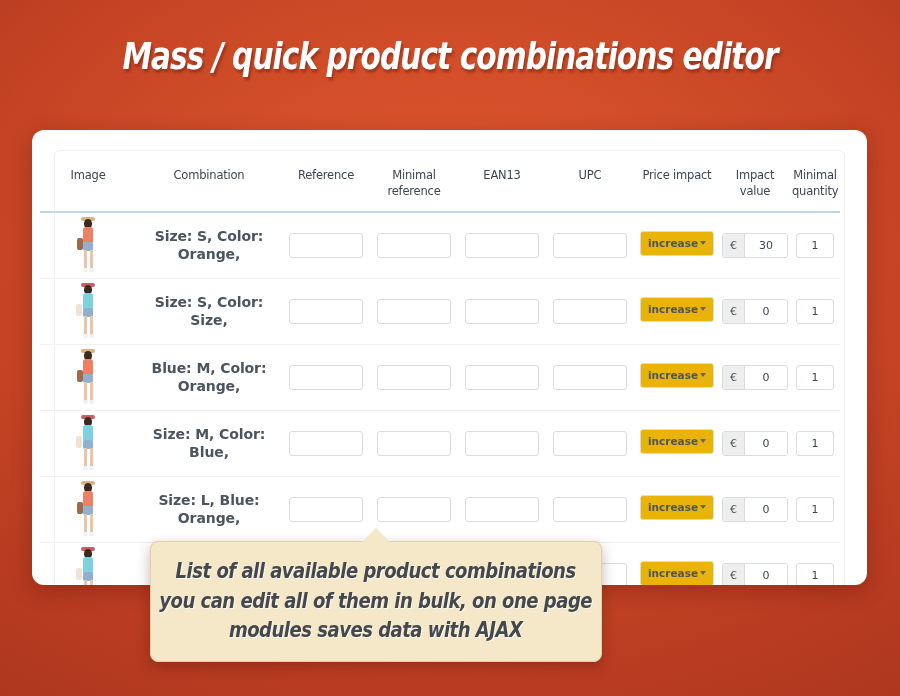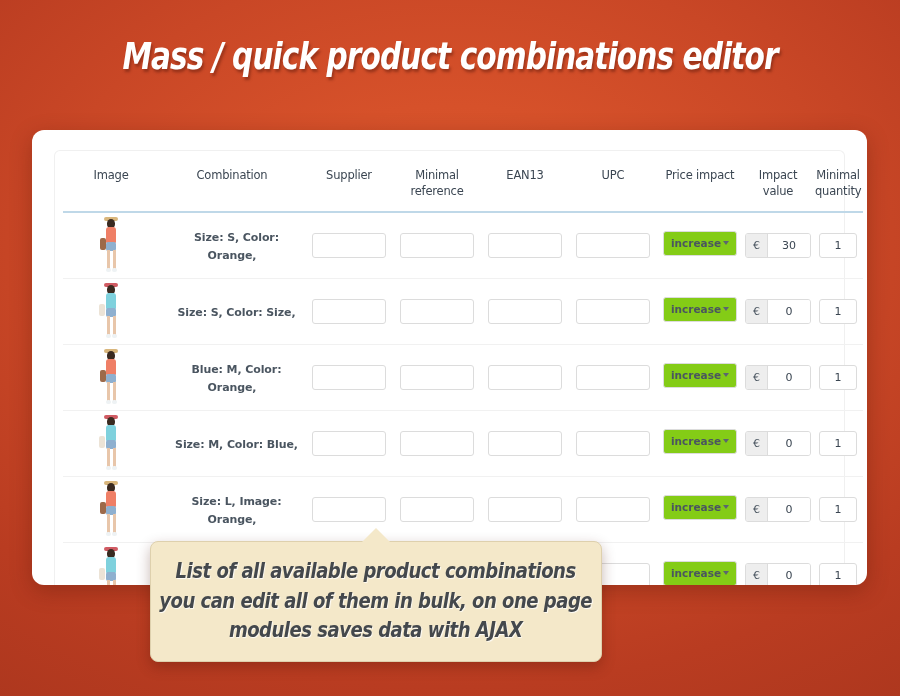--- a/index.html
+++ b/index.html
@@ -68,21 +68,21 @@
     height: 560px;
     background: #ffffff;
     border: 1px solid #f0f0f0;
     border-bottom: none;
     border-radius: 6px 6px 0 0;
   }
 
   
   table.combi {
     position: absolute;
-    left: 31px;
+    left: 8px;
     top: 22px;
     width: 789px;
     border-collapse: collapse;
     table-layout: fixed;
   }
 
   table.combi thead th {
     font-size: 11.5px;
     font-weight: normal;
     color: #3b4652;
@@ -161,26 +161,25 @@
   .thumb .shoeL, .thumb .shoeR {
     position: absolute; top: 52px;
     width: 5px; height: 4px;
     background: #eef2f4; border-radius: 2px;
   }
   .thumb .shoeL { left: 12px; }
   .thumb .shoeR { left: 18px; }
 
   
   .combi-label {
-    font-size: 11px;
+    font-size: 14px;
     color: #4a5560;
     font-weight: bold;
     font-family: "DejaVu Sans", sans-serif;
     letter-spacing: -0.1px;
-    margin-left: 9px;
   }
 
   
   .txt-input {
     width: 74px;
     height: 25px;
     border: 1px solid #dcdcdc;
     border-radius: 3px;
     background: #ffffff;
     font-size: 11px;
@@ -190,21 +189,21 @@
     outline: none;
   }
 
   .sel-wrap {
     display: inline-block;
     position: relative;
     width: 74px;
     height: 25px;
     border: 1px solid #dcdcdc;
     border-radius: 3px;
-    background: #84cc16;
+    background: #eab308;
   }
   .sel-wrap .sel-text {
     position: absolute;
     left: 7px;
     top: 0;
     line-height: 23px;
     font-size: 10.5px;
     color: #4a5560;
     font-weight: bold;
     font-family: "DejaVu Sans", sans-serif;
@@ -320,21 +319,21 @@
 <div class="page-title">Mass / quick product combinations editor</div>
 
 <div class="card">
   <div class="inner-panel"></div>
 
   <table class="combi">
     <thead>
       <tr>
         <th class="c-image">Image</th>
         <th class="c-combi">Combination</th>
-        <th class="c-ref">Supplier</th>
+        <th class="c-ref">Reference</th>
         <th class="c-supref">Minimal reference</th>
         <th class="c-ean">EAN13</th>
         <th class="c-upc">UPC</th>
         <th class="c-impact">Price impact</th>
         <th class="c-value">Impact value</th>
         <th class="c-minqty">Minimal quantity</th>
       </tr>
     </thead>
     <tbody id="tbody">
         <tr>
@@ -448,21 +447,21 @@
               <div class="hat orange"></div>
               <div class="head"></div>
               <div class="torso orange"></div>
               <div class="shorts"></div>
               <div class="legL"></div>
               <div class="legR"></div>
               <div class="shoeL"></div>
               <div class="shoeR"></div>
             </div>
           </td>
-          <td class="c-combi"><span class="combi-label">Size: L, Image: Orange,</span></td>
+          <td class="c-combi"><span class="combi-label">Size: L, Blue: Orange,</span></td>
           <td class="c-ref"><input class="txt-input" type="text" value="" style=""></td>
           <td class="c-supref"><input class="txt-input" type="text" value="" style=""></td>
           <td class="c-ean"><input class="txt-input" type="text" value="" style=""></td>
           <td class="c-upc"><input class="txt-input" type="text" value="" style=""></td>
           <td class="c-impact"><span class="sel-wrap"><span class="sel-text">increase</span><span class="caret"></span></span></td>
           <td class="c-value"><span class="money">
               <span class="cur">€</span>
               <input class="amt" type="text" value="0" style="">
             </span></td>
           <td class="c-minqty"><input class="qty-input" type="text" value="1" style=""></td>

